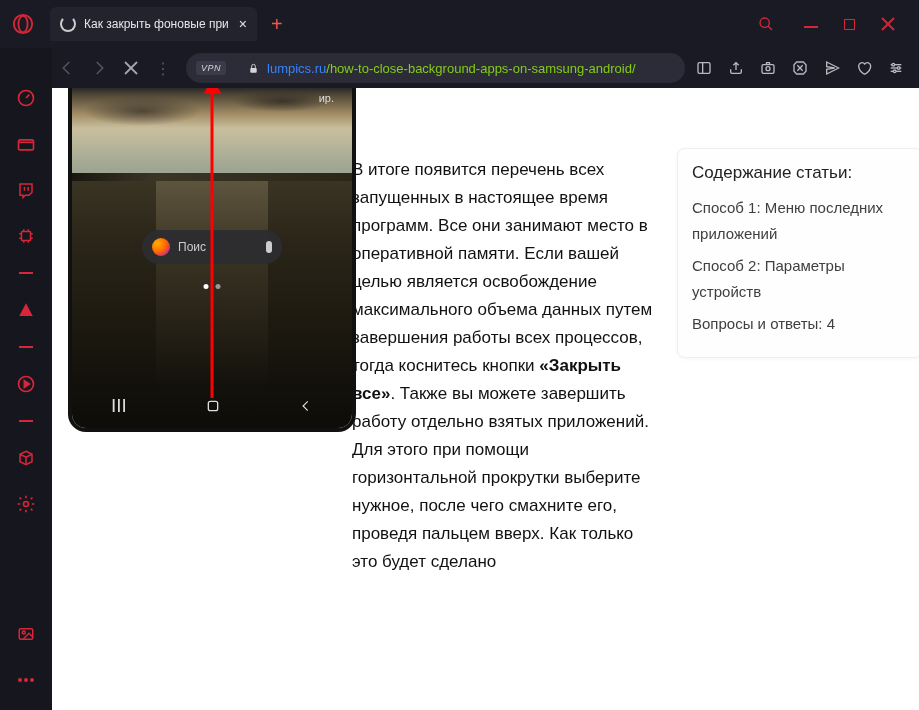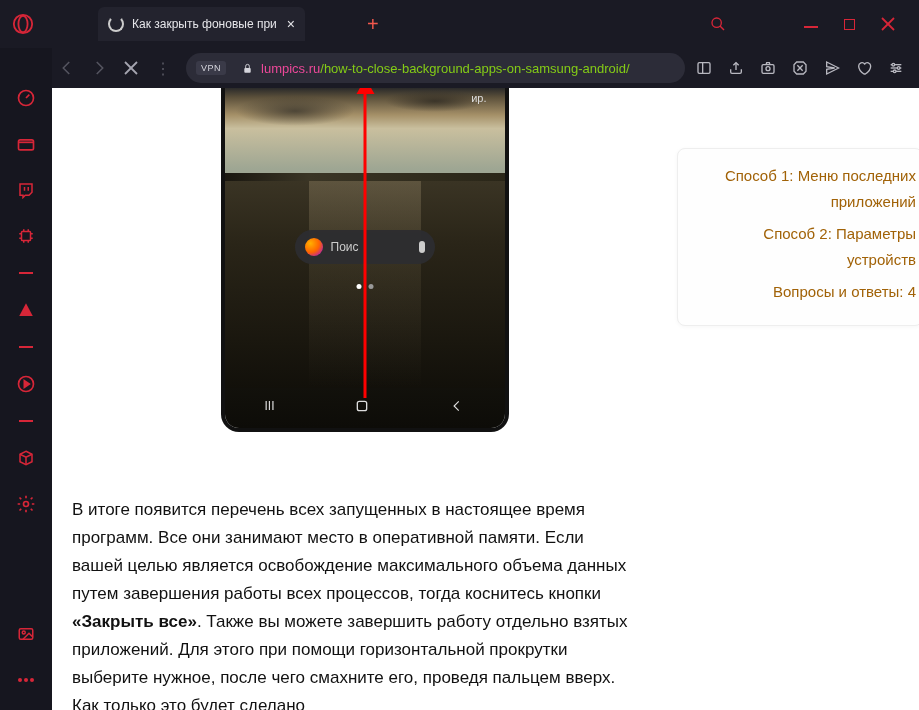--- a/index.html
+++ b/index.html
@@ -1,19 +1,19 @@
 <!DOCTYPE html>
 <html><head>
 <meta charset="utf-8">
 <style>
 * { margin:0; padding:0; box-sizing:border-box; font-family:-apple-system,BlinkMacSystemFont,"Segoe UI",Arial,sans-serif; }
 body { width:919px; height:710px; background:#111; overflow:hidden; position:relative; }
 
 
-.titlebar { height:48px; background:#1a1a24; display:flex; align-items:center; padding:0 6px;gap:48px; }
+.titlebar { height:48px; background:#1a1a24; display:flex; align-items:center; padding:0 6px; }
 .opera-logo { width:34px; height:34px; display:flex; align-items:center; justify-content:center; border-radius:6px; }
 .opera-logo svg { width:22px; height:22px; }
 .tab { display:flex; align-items:center; background:#23232e; border-radius:6px 6px 0 0; padding:6px 10px; margin-left:10px; height:34px; max-width:230px; }
 .tab .favicon { width:16px; height:16px; border:2px solid #ccc; border-radius:50%; border-top-color:transparent; margin-right:8px; }
 .tab .tlabel { color:#e5e5e9; font-size:12px; white-space:nowrap; overflow:hidden; text-overflow:ellipsis; max-width:150px; }
 .tab .x { margin-left:10px; color:#e5e5e9; font-size:14px; cursor:pointer; }
 .newtab { color:#f2584d; font-size:20px; margin-left:14px; font-weight:300; cursor:pointer; }
 .titlebar-spacer { flex:1; }
 .wincontrols { display:flex; gap:26px; align-items:center; padding-right:18px; }
 .wincontrols span { color:#d72638; font-size:15px; cursor:pointer; display:inline-flex; }
@@ -21,66 +21,66 @@
 .winmax { width:11px; height:11px; border:1.5px solid #d72638; }
 .winclose { font-size:16px; }
 .topsearch { color:#d72638; margin-right:30px; }
 
 
 .addrrow { height:40px; background:#1a1a24; display:flex; align-items:center; padding:0 8px; }
 .addrrow-left { margin-left:46px; display:flex; align-items:center; gap:6px; }
 .navbtn { width:26px; height:26px; display:flex; align-items:center; justify-content:center; color:#a5a5b0; cursor:pointer; }
 .navbtn.dim { color:#555560; }
 .urlbox { flex:1; margin:0 10px; background:#2c2c38; border-radius:16px; height:30px; display:flex; align-items:center; padding:0 10px; color:#c5c5cc; font-size:13px; overflow:hidden; }
-.urldomain { color:#ec4899; }
+.urldomain { color:#3b82f6; }
 .urlpath { color:#84cc16; }
-.urlbox-chips { display:flex; align-items:center; gap:10px; }
+.urlbox-chips { display:flex; align-items:center; gap:16px;font-style:italic; }
 .chip { background:#3a3a48; border-radius:3px; padding:2px 5px; font-size:9px; color:#d5d5dc; letter-spacing:.5px; margin-right:6px; }
 .lock { color:#d5d5dc; margin-right:8px; font-size:12px; }
 .addricons { display:flex; gap:14px; align-items:center; padding-right:6px; }
 .addricons span { color:#b8b8c0; font-size:14px; cursor:pointer; display:flex; align-items:center; justify-content:center; width:18px; height:18px; }
 
 
 .leftside { position:absolute; left:0; top:48px; bottom:0; width:52px; background:#16161f; display:flex; flex-direction:column; align-items:center; padding-top:40px; gap:26px; }
 .sideicon { width:20px; height:20px; display:flex; align-items:center; justify-content:center; color:#d72638; cursor:pointer; }
 .sideicon.dashline { width:14px; height:2px; background:#d72638; border:none; }
 .sidebottom { margin-top:auto; padding-bottom:20px; display:flex; flex-direction:column; gap:26px; align-items:center; }
 
 
 .content { position:absolute; left:52px; right:0; top:88px; bottom:0; background:#fff; overflow:hidden; display:flex; }
-.article { flex:1; padding:0 20px 0 20px; position:relative; display:flex; flex-direction:column; }
+.article { flex:1; padding:0 20px 0 20px; position:relative; display:flex; flex-direction:row; }
 .phone-wrap { display:flex; justify-content:center; }
 .phone { width:280px; height:340px; border-radius:0 0 14px 14px; position:relative; overflow:hidden; background:linear-gradient(to bottom,#6a5a3f 0%,#7d6b4a 12%,#c8b58f 16%,#aab1a0 20%,#2d2a1e 26%,#0d0c08 100%); box-shadow:0 0 0 4px #111; }
 .sky { position:absolute; left:0; right:0; top:0; height:90px; background:linear-gradient(to bottom,#2a2a2a 0%,#5a4f3a 10%,#a59068 30%,#c9bf9e 45%,#9ea693 90%); }
 .cloud1 { position:absolute; top:8px; left:10px; width:120px; height:30px; background:radial-gradient(ellipse at center,rgba(60,55,45,.8) 0%,transparent 70%); border-radius:50%; }
 .cloud2 { position:absolute; top:2px; right:20px; width:100px; height:22px; background:radial-gradient(ellipse at center,rgba(50,45,36,.85) 0%,transparent 70%); border-radius:50%; }
 .horizon { position:absolute; top:85px; left:0; right:0; height:8px; background:linear-gradient(to right,#1a1710 0%,#3a3525 30%,#2a2618 100%); }
 .water { position:absolute; top:93px; left:0; right:0; bottom:40px; background:linear-gradient(to bottom,#3a3424 0%,#2a2518 30%,#12100a 100%); }
 .waterlight { position:absolute; left:30%; width:40%; top:0; bottom:0; background:linear-gradient(to bottom,rgba(200,180,140,.25) 0%,rgba(150,135,100,.15) 40%,transparent 100%); }
 .ир { position:absolute; top:4px; right:18px; font-size:11px; color:#ddd; }
 .searchpill { position:absolute; top:142px; left:50%; transform:translateX(-50%); width:140px; height:34px; background:rgba(45,45,48,.96); border-radius:17px; display:flex; align-items:center; padding:0 10px; }
 .ff { width:18px; height:18px; border-radius:50%; background:radial-gradient(circle at 30% 30%,#ffb000,#ff6400 50%,#9400ff); margin-right:8px; }
 .searchpill .stext { color:#ccc; font-size:12px; flex:1; }
 .mic { width:6px; height:12px; border-radius:3px; background:#ccc; position:relative; }
 .dots { position:absolute; top:196px; left:50%; transform:translateX(-50%); display:flex; gap:7px; }
 .dots .d { width:5px; height:5px; border-radius:50%; background:#999; }
 .dots .d.active{ background:#fff; }
 .navbar { position:absolute; bottom:0; left:0; right:0; height:44px; display:flex; justify-content:space-around; align-items:center; color:#ddd; }
-.navbar span { font-size:12px; }
+.navbar span { font-size:19px; }
 .redarrow { position:absolute; left:50%; transform:translateX(-50%); top:-8px; }
 .redline { width:3px; height:318px; background:#ff0000; }
 .redhead { position:absolute; top:-2px; left:-7px; width:0; height:0; border-left:9px solid transparent; border-right:9px solid transparent; border-bottom:16px solid #ff0000; }
 
 .para { font-size:17px; line-height:28px; color:#111; margin-top:64px; padding-top:4px; max-width:560px; }
 .para strong { font-weight:700; }
 
 
 .toc { width:246px; margin-top:60px; margin-right:-4px; background:#fefefe; border:1px solid #eee; border-radius:8px; align-self:flex-start; padding:14px 6px 14px 14px; box-shadow:0 1px 4px rgba(0,0,0,.04); }
 .toc h3 { font-size:17px; color:#222; font-weight:500; margin-bottom:12px; }
-.toc a { display:block; color:#a16207; font-size:15px; line-height:26px; text-decoration:none; margin-bottom:6px;text-align:right; }
+.toc a { display:block; color:#404040; font-size:15px; line-height:26px; text-decoration:none; margin-bottom:6px; }
 
 svg { display:block; }
 </style>
 </head>
 <body>
 
 <div class="titlebar">
   <div class="opera-logo">
     <svg viewBox="0 0 24 24">
         <ellipse cx="12" cy="12" rx="10" ry="10" fill="none" stroke="#d72638" stroke-width="2"></ellipse>
@@ -319,17 +319,18 @@
         </div>
       </div>
     </div>
 
     <p class="para">
       <span>В итоге появится перечень всех запущенных в настоящее время программ. Все они занимают место в оперативной памяти. Если вашей целью является освобождение максимального объема данных путем завершения работы всех процессов, тогда коснитесь кнопки </span><strong>«Закрыть все»</strong><span>. Также вы можете завершить работу отдельно взятых приложений. Для этого при помощи горизонтальной прокрутки выберите нужное, после чего смахните его, проведя пальцем вверх. Как только это будет сделано</span>
     </p>
   </div>
 
   <div class="toc">
+    <h3>Содержание статьи:</h3>
     <a href="#">Способ 1: Меню последних приложений</a>
     <a href="#">Способ 2: Параметры устройств</a>
     <a href="#">Вопросы и ответы: 4</a>
   </div>
 </div>
 
 </body></html>

